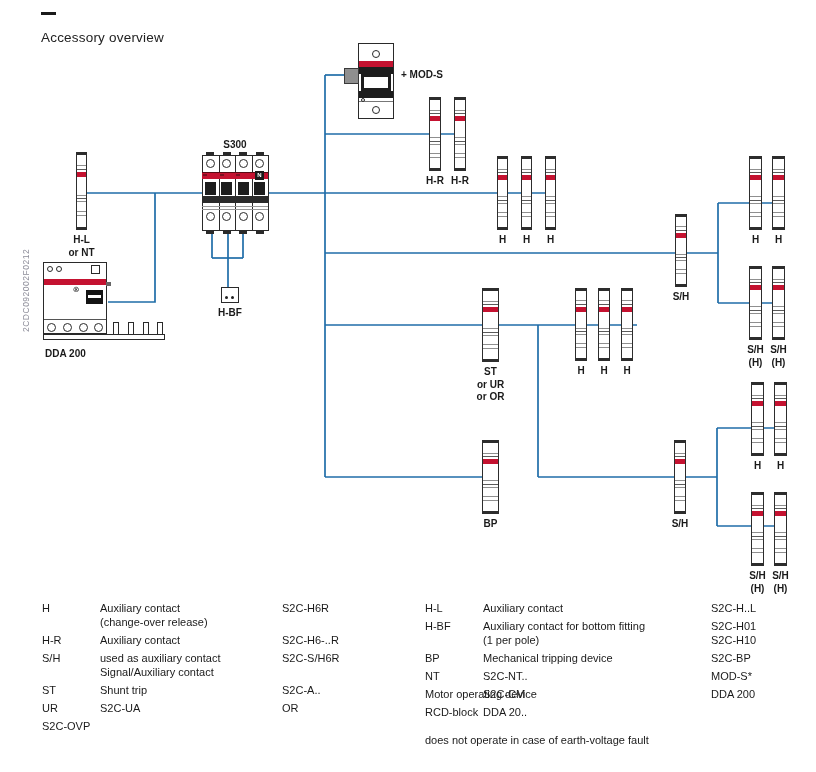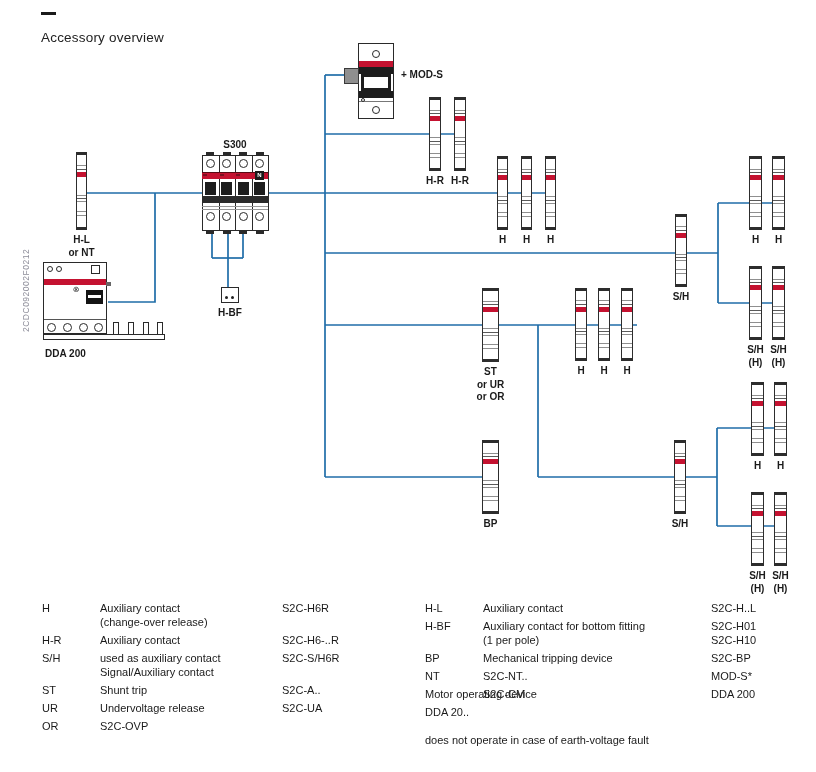--- a/index.html
+++ b/index.html
@@ -453,23 +453,20 @@
         </div>
         <div class="cell">ST</div>
         <div class="cell">
           <div>Shunt trip</div>
         </div>
         <div class="cell">
           <div>S2C-A..</div>
         </div>
         <div class="cell">UR</div>
         <div class="cell">
-          <div>Undervoltage release</div>
-        </div>
-        <div class="cell">
           <div>S2C-UA</div>
         </div>
         <div class="cell">OR</div>
         <div class="cell">
           <div>S2C-OVP</div>
         </div>
       </div>
     <div class="col r" id="legend-right">
         <div class="cell">H-L</div>
         <div class="cell">
@@ -499,20 +496,23 @@
           <div>S2C-NT..</div>
         </div>
         <div class="cell">MOD-S*</div>
         <div class="cell">
           <div>Motor operating device</div>
         </div>
         <div class="cell">
           <div>S2C-CM</div>
         </div>
         <div class="cell">DDA 200</div>
+        <div class="cell">
+          <div>RCD-block</div>
+        </div>
         <div class="cell">
           <div>DDA 20..</div>
         </div>
       </div>
   </div>
   <div class="footnote" id="footnote">
       <div>does not operate in case of earth-voltage fault</div>
     </div>
 </div>
 

